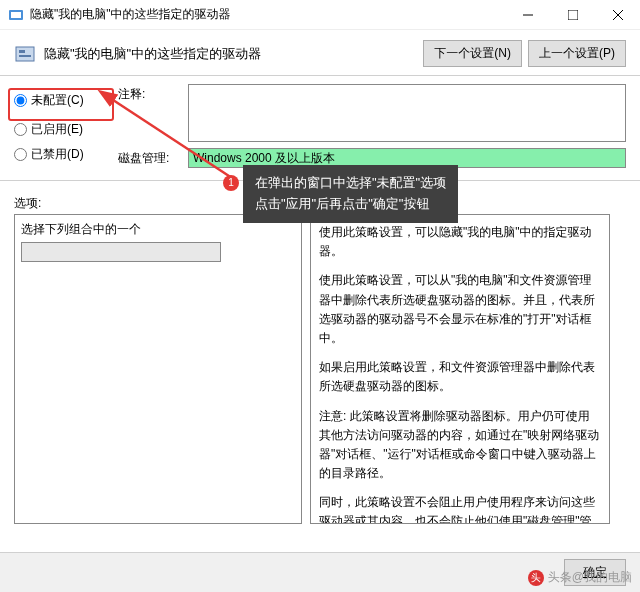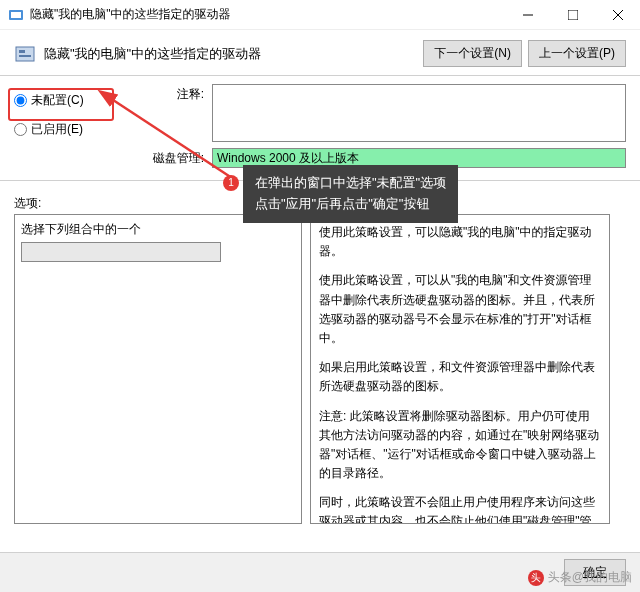--- a/index.html
+++ b/index.html
@@ -13,29 +13,29 @@
   .winbtn svg { width: 10px; height: 10px; }
   
   .header-row { display: flex; align-items: center; padding: 10px 14px 8px 14px; }
   .header-icon { width: 22px; height: 22px; margin-right: 8px; }
   .header-title { font-size: 13px; }
   .header-spacer { flex: 1; }
   .nav-btn { border: 1px solid #adadad; background: #e1e1e1; padding: 4px 10px; font-size: 12px; margin-left: 6px; cursor: pointer; }
   
   .sep { border-top: 1px solid #d0d0d0; margin: 0 0 8px 0; }
   
-  .config-area { display: flex; padding: 0 14px; gap: 28px; }
+  .config-area { display: flex; padding: 0 14px; gap: 4px; }
   .radio-col { width: 100px; padding-top: 4px; }
   .radio-row { display: flex; align-items: center; margin-bottom: 8px; font-size: 12px; }
   .radio-row input { margin-right: 4px; }
   .radio-highlight { border: 2px solid #e53935; border-radius: 3px; padding: 2px 4px; margin-left: -6px; }
   
   .fields-col { flex: 1; }
   .field-row { display: flex; margin-bottom: 6px; }
-  .field-label { width: 70px; text-align: right; padding-right: 8px; padding-top: 2px; font-size: 12px; }
+  .field-label { width: 70px; padding-right: 8px; padding-top: 2px; font-size: 12px; }
   .comment-box { flex: 1; height: 58px; border: 1px solid #888; background: #fff; padding: 2px; font-size: 12px; resize: none; }
   .platform-box { flex: 1; height: 20px; border: 1px solid #888; background: #86efac; padding: 2px 4px; font-size: 12px; line-height: 14px; overflow: hidden; }
   
   .labels-row { display: flex; padding: 6px 14px 2px 14px; font-size: 12px; gap: 17px; }
   .label-options { width: 296px; }
   
   .bottom-area { display: flex; padding: 0 30px 8px 14px; gap: 8px; height: 318px; }
   .options-panel { width: 288px; border: 1px solid #888; background: #fff; padding: 6px; font-size: 12px; }
   .opt-instruction { margin-bottom: 4px; }
   .opt-select { width: 200px; height: 20px; border: 1px solid #888; background: #e8e8e8; }
@@ -103,20 +103,24 @@
     <div class="radio-highlight">
       <label class="radio-row">
         <input type="radio" name="cfg" checked="" style="">
         <span>未配置(C)</span>
       </label>
     </div>
     <label class="radio-row">
       <input type="radio" name="cfg" style="">
       <span>已启用(E)</span>
     </label>
+    <label class="radio-row">
+      <input type="radio" name="cfg" style="">
+      <span>已禁用(D)</span>
+    </label>
   </div>
   <div class="fields-col">
     <div class="field-row">
       <div class="field-label">注释:</div>
       <textarea class="comment-box" style=""></textarea>
     </div>
     <div class="field-row">
       <div class="field-label">磁盘管理:</div>
       <div class="platform-box">Windows 2000 及以上版本</div>
     </div>

